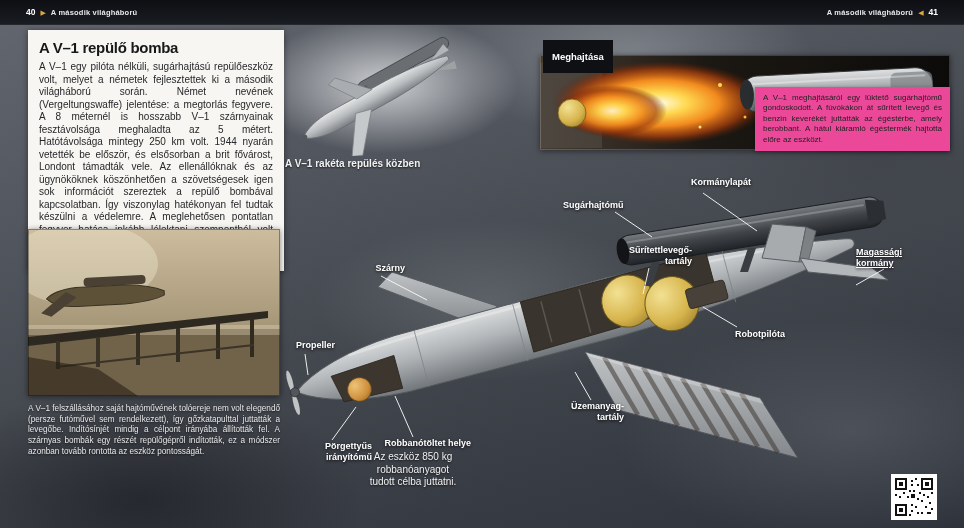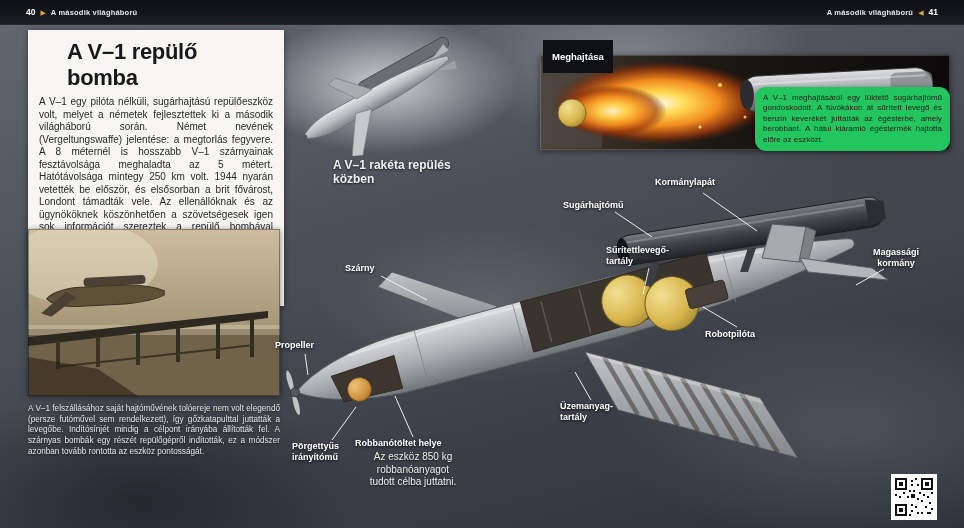--- a/index.html
+++ b/index.html
@@ -19,47 +19,47 @@
   .topbar { position:absolute; top:0; left:0; right:0; height:21px;
     background:linear-gradient(#0d0f13,#191c22); border-bottom:1px solid rgba(255,255,255,0.10);
     display:flex; align-items:center; justify-content:space-between; padding:12px 26px; z-index:8; }
   .grp { display:flex; align-items:center; gap:5px; }
   .pagenum { color:#ffffff; font-weight:bold; font-size:8.5px; }
   .tri { color:#dba83f; font-size:7px; line-height:1; }
   .chapter { color:#e8e8ea; font-size:7.5px; font-weight:bold; letter-spacing:0.2px; }
 
   .intro-box { position:absolute; left:28px; top:30px; width:256px; background:#f7f6f2;
     padding:9px 11px 10px; z-index:6; box-shadow:0 1px 6px rgba(0,0,0,0.45); }
-  .intro-box h1 { font-size:22px; font-weight:bold; color:#17181a; letter-spacing:-0.3px; margin-bottom:5px;margin-left:28px; }
+  .intro-box h1 { font-size:15px; font-weight:bold; color:#17181a; letter-spacing:-0.3px; margin-bottom:5px; }
   .intro-box p { font-size:10px; line-height:1.25; color:#26272a; text-align:justify; }
 
   .photo { position:absolute; left:28px; top:229px; width:252px; height:167px; z-index:6;
     box-shadow:0 1px 6px rgba(0,0,0,0.5); display:block; }
 
   .launch-block { position:absolute; left:28px; top:404px; width:252px; z-index:6; color:#f2f2f3; }
   .launch-block h2 { font-size:10px; font-weight:bold; margin-bottom:3px; text-shadow:0 1px 2px rgba(0,0,0,.7); }
   .launch-block p { font-size:8.2px; line-height:1.3; text-align:justify; color:#e9e9ea; text-shadow:0 1px 2px rgba(0,0,0,.6); }
 
   .flight-art { position:absolute; left:283px; top:26px; width:200px; height:130px; z-index:4; display:block; }
   .flight-block { position:absolute; left:285px; top:158px; width:198px; z-index:6; color:#f2f2f3; }
-  .flight-block h3 { font-size:12px; font-weight:bold; margin-bottom:3px; text-shadow:0 1px 2px rgba(0,0,0,.7);padding-left:48px; }
+  .flight-block h3 { font-size:10px; font-weight:bold; margin-bottom:3px; text-shadow:0 1px 2px rgba(0,0,0,.7); }
   .flight-block p { font-size:8.2px; line-height:1.3; text-align:justify; color:#e9e9ea; text-shadow:0 1px 2px rgba(0,0,0,.6); }
 
   .prop-label { position:absolute; left:543px; top:40px; z-index:7; background:#0e1014; color:#fff;
     font-weight:bold; font-size:9.5px; padding:11px 9px; }
   .prop-art { position:absolute; left:540px; top:55px; width:410px; height:95px; z-index:5;
     box-shadow:0 1px 6px rgba(0,0,0,0.5); display:block; }
-  .prop-caption { position:absolute; left:755px; top:87px; width:195px; z-index:7; background:#22c55e;
-    padding:6px 8px; box-shadow:0 1px 4px rgba(0,0,0,.35);border-radius:11px; }
+  .prop-caption { position:absolute; left:755px; top:87px; width:195px; z-index:7; background:#ec4899;
+    padding:6px 8px; box-shadow:0 1px 4px rgba(0,0,0,.35); }
   .prop-caption p { font-size:8px; line-height:1.3; color:#222; text-align:justify; }
 
   .diagram-svg { position:absolute; inset:0; z-index:3; pointer-events:none; }
   .dlabel { position:absolute; z-index:7; color:#fff; font-weight:bold; font-size:9px; line-height:1.18;
     text-shadow:0 1px 3px rgba(0,0,0,.85); }
-  .center { text-align:left; } .right { text-align:center; }
+  .center { text-align:right; } .right { text-align:left;text-decoration:underline; }
   .note { position:absolute; z-index:7; color:#f0f0f0; font-size:10px; line-height:1.25; text-align:center;
     text-shadow:0 1px 2px rgba(0,0,0,.7); }
 
   .qr { position:absolute; left:891px; top:474px; width:46px; height:46px; background:#fff; padding:2px; z-index:8; }
   .qr svg { display:block; width:42px; height:42px; }
 </style>
 </head>
 <body>
 
 <div class="page">

